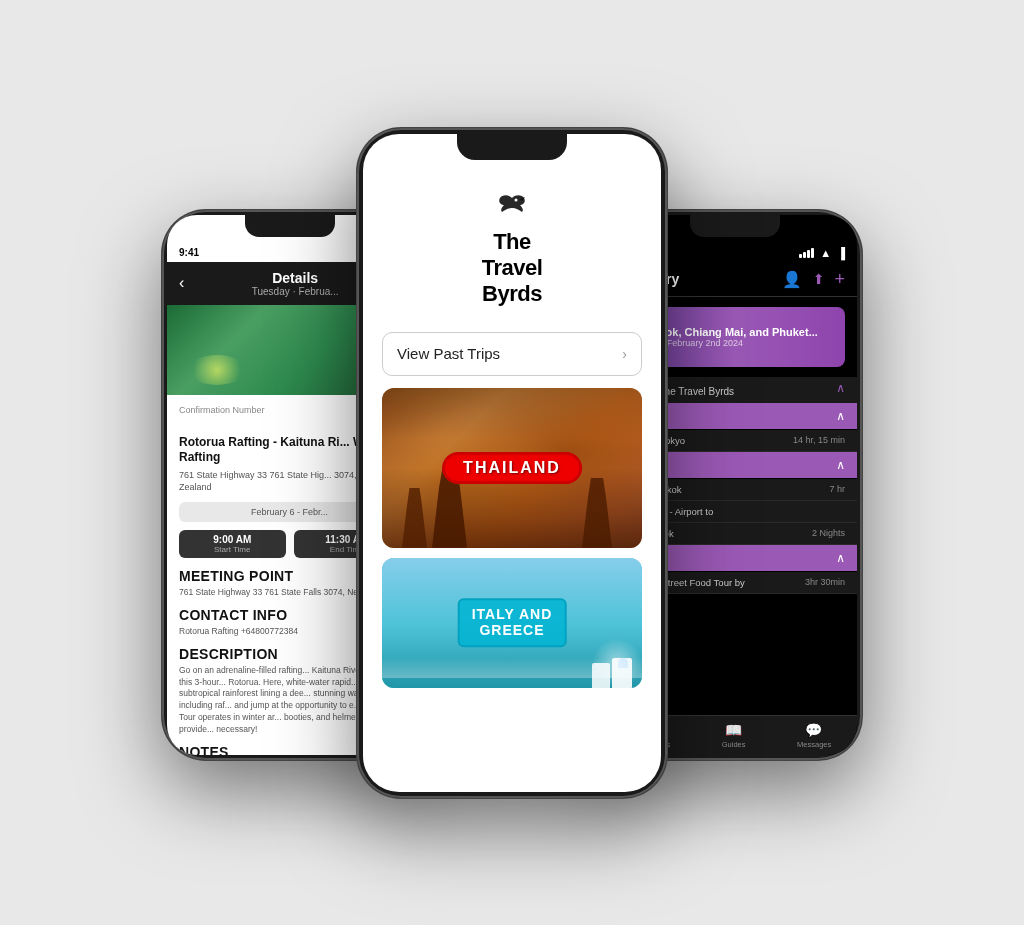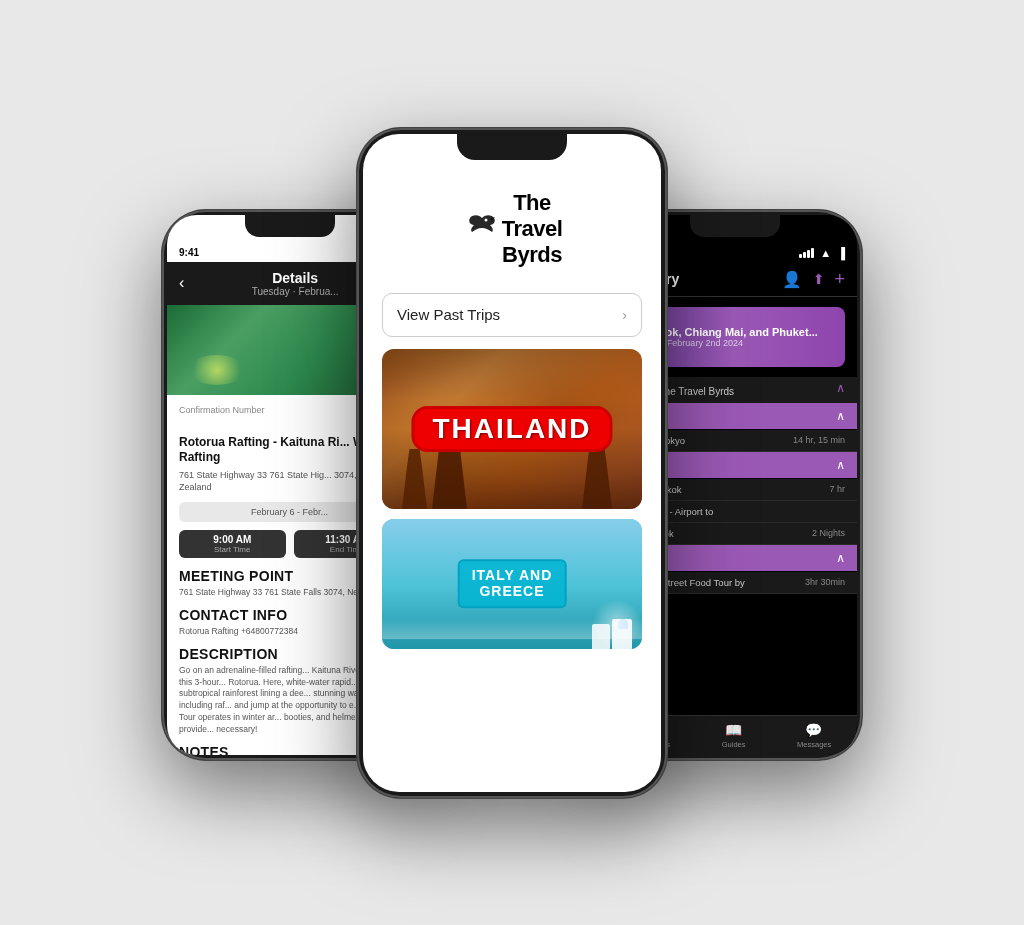--- a/index.html
+++ b/index.html
@@ -114,21 +114,21 @@
       display: flex;
       flex-direction: column;
       align-items: center;
       padding-top: 36px;
       height: 100%;
       background: #fff;
     }
 
     .logo-section {
       display: flex;
-      flex-direction: row;
+      flex-direction: column;
       align-items: center;
       padding: 20px 0 16px;
     }
 
     .logo-bird {
       font-size: 26px;
       margin-bottom: 2px;
     }
 
     .logo-text {
@@ -200,21 +200,21 @@
     .thailand-label {
       position: absolute;
       top: 50%;
       left: 50%;
       transform: translate(-50%, -50%);
       background: #e00;
       border: 3px solid #c00;
       border-radius: 16px;
       padding: 4px 18px;
       color: #fff;
-      font-size: 28px;
+      font-size: 16px;
       font-weight: 900;
       letter-spacing: 2px;
       text-shadow: 1px 1px 2px rgba(0,0,0,0.5);
       white-space: nowrap;
     }
 
     
     .italy-greece-bg {
       width: 100%;
       height: 130px;

